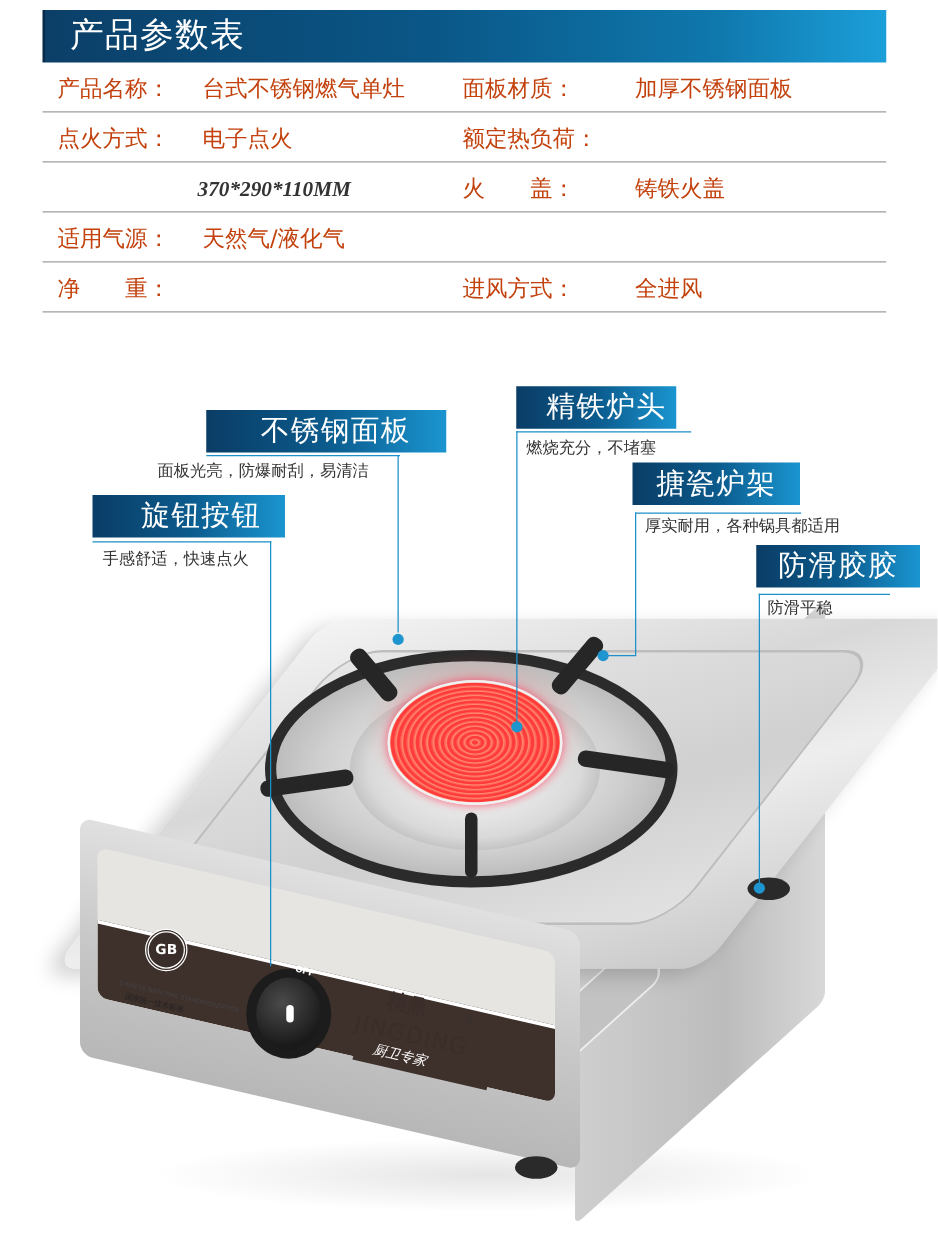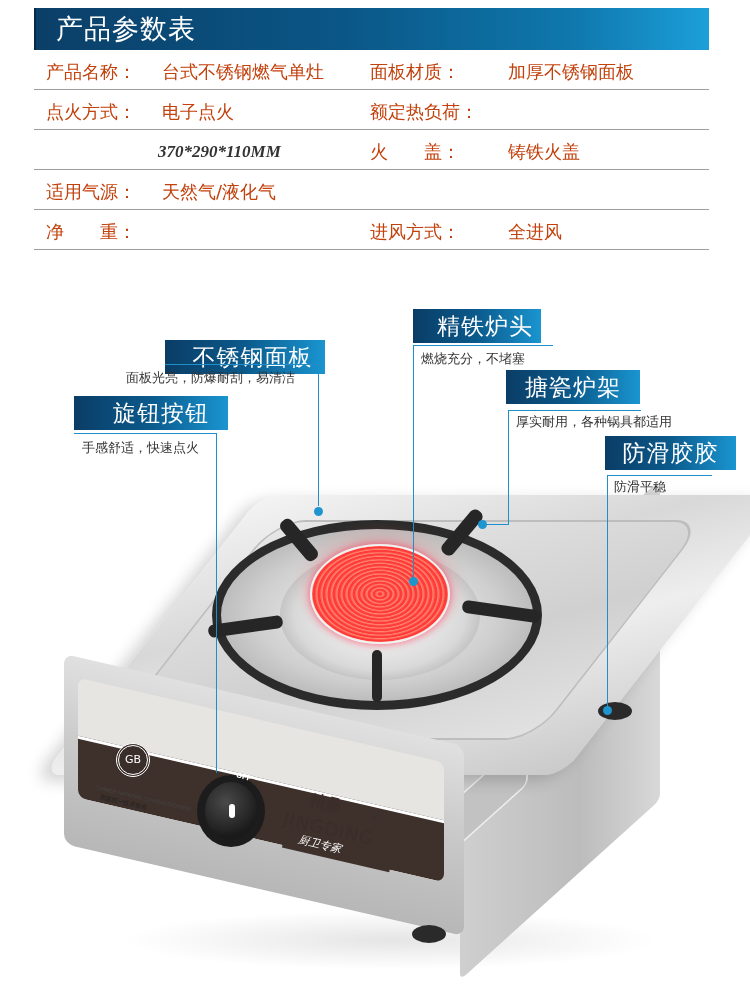--- a/index.html
+++ b/index.html
@@ -105,21 +105,21 @@
   }
   .knob {
     position: absolute; left: 205px; top: 312px; width: 52px; height: 58px; border-radius: 50%;
     background: radial-gradient(circle at 40% 35%, #4a4a4a, #1a1a1a 70%);
   }
   .knob-slot { position: absolute; left: 229px; top: 334px; width: 6px; height: 14px; background: #fff; border-radius: 3px; }
   .knob-off { position: absolute; left: 236px; top: 303px; font-size: 7px; color: #fff; font-weight: bold; transform: rotate(15deg); }
 
   .gb-badge {
     position: absolute; left: 116px; top: 273px; width: 34px; height: 34px; border-radius: 50%;
-    background: #3a2e2a; border: 3px double #fff; color: #fff; font-weight: normal; font-size: 11px;
+    background: #3a2e2a; border: 3px double #fff; color: #fff; font-weight: bold; font-size: 11px;
     text-align: center; line-height: 27px;
   }
   .gb-caption { position: absolute; left: 96px; top: 314px; font-size: 5px; color: #444; transform: rotate(13deg); transform-origin: left top; white-space: nowrap; }
   .gb-caption2 { position: absolute; left: 101px; top: 323px; font-size: 6px; color: #222; transform: rotate(13deg); transform-origin: left top; white-space: nowrap; }
 
   .brand-cn { position: absolute; left: 312px; top: 320px; font-size: 16px; color: #3a2e2a; font-weight: bold; transform: rotate(13deg); transform-origin: left top; }
   .brand-en { position: absolute; left: 286px; top: 338px; font-size: 18px; color: #3a2e2a; letter-spacing: 1px; transform: rotate(13deg); transform-origin: left top; }
   .brand-slogan-box { position: absolute; left: 286px; top: 360px; width: 110px; height: 18px; background: #3e302b; transform: rotate(13deg); transform-origin: left top; }
   .brand-slogan { position: absolute; left: 300px; top: 362px; font-size: 11px; color: #fff; font-style: italic; transform: rotate(13deg); transform-origin: left top; white-space: nowrap; }
   .reg-mark { position: absolute; left: 372px; top: 343px; font-size: 7px; color: #333; }
@@ -198,21 +198,21 @@
   <span class="brand-cn">精鼎</span>
   <span class="reg-mark">®</span>
   <span class="brand-en">JINGDING</span>
   <div class="brand-slogan-box"></div>
   <span class="brand-slogan">厨卫专家</span>
 
   <div class="foot" style="left:598px;top:232px;"></div>
   <div class="foot" style="left:412px;top:455px;"></div>
 </div>
 
-<div class="callout-title" style="left:165px;top:340px;width:160px;padding-left:15px;">不锈钢面板</div>
+<div class="callout-title" style="left:165px;top:328px;width:192px;padding-left:15px;">不锈钢面板</div>
 <div class="line" style="left:165px;top:364px;width:155px;height:1px;"></div>
 <div class="line" style="left:318px;top:364px;width:1px;height:142px;"></div>
 <div class="dot" style="left:314px;top:507px;"></div>
 <span class="callout-desc" style="left:126px;top:369px;">面板光亮，防爆耐刮，易清洁</span>
 
 <div class="callout-title" style="left:74px;top:396px;width:154px;padding-left:20px;">旋钮按钮</div>
 <div class="line" style="left:74px;top:433px;width:143px;height:1px;"></div>
 <div class="line" style="left:216px;top:433px;width:1px;height:340px;"></div>
 <span class="callout-desc" style="left:82px;top:439px;">手感舒适，快速点火</span>
 

